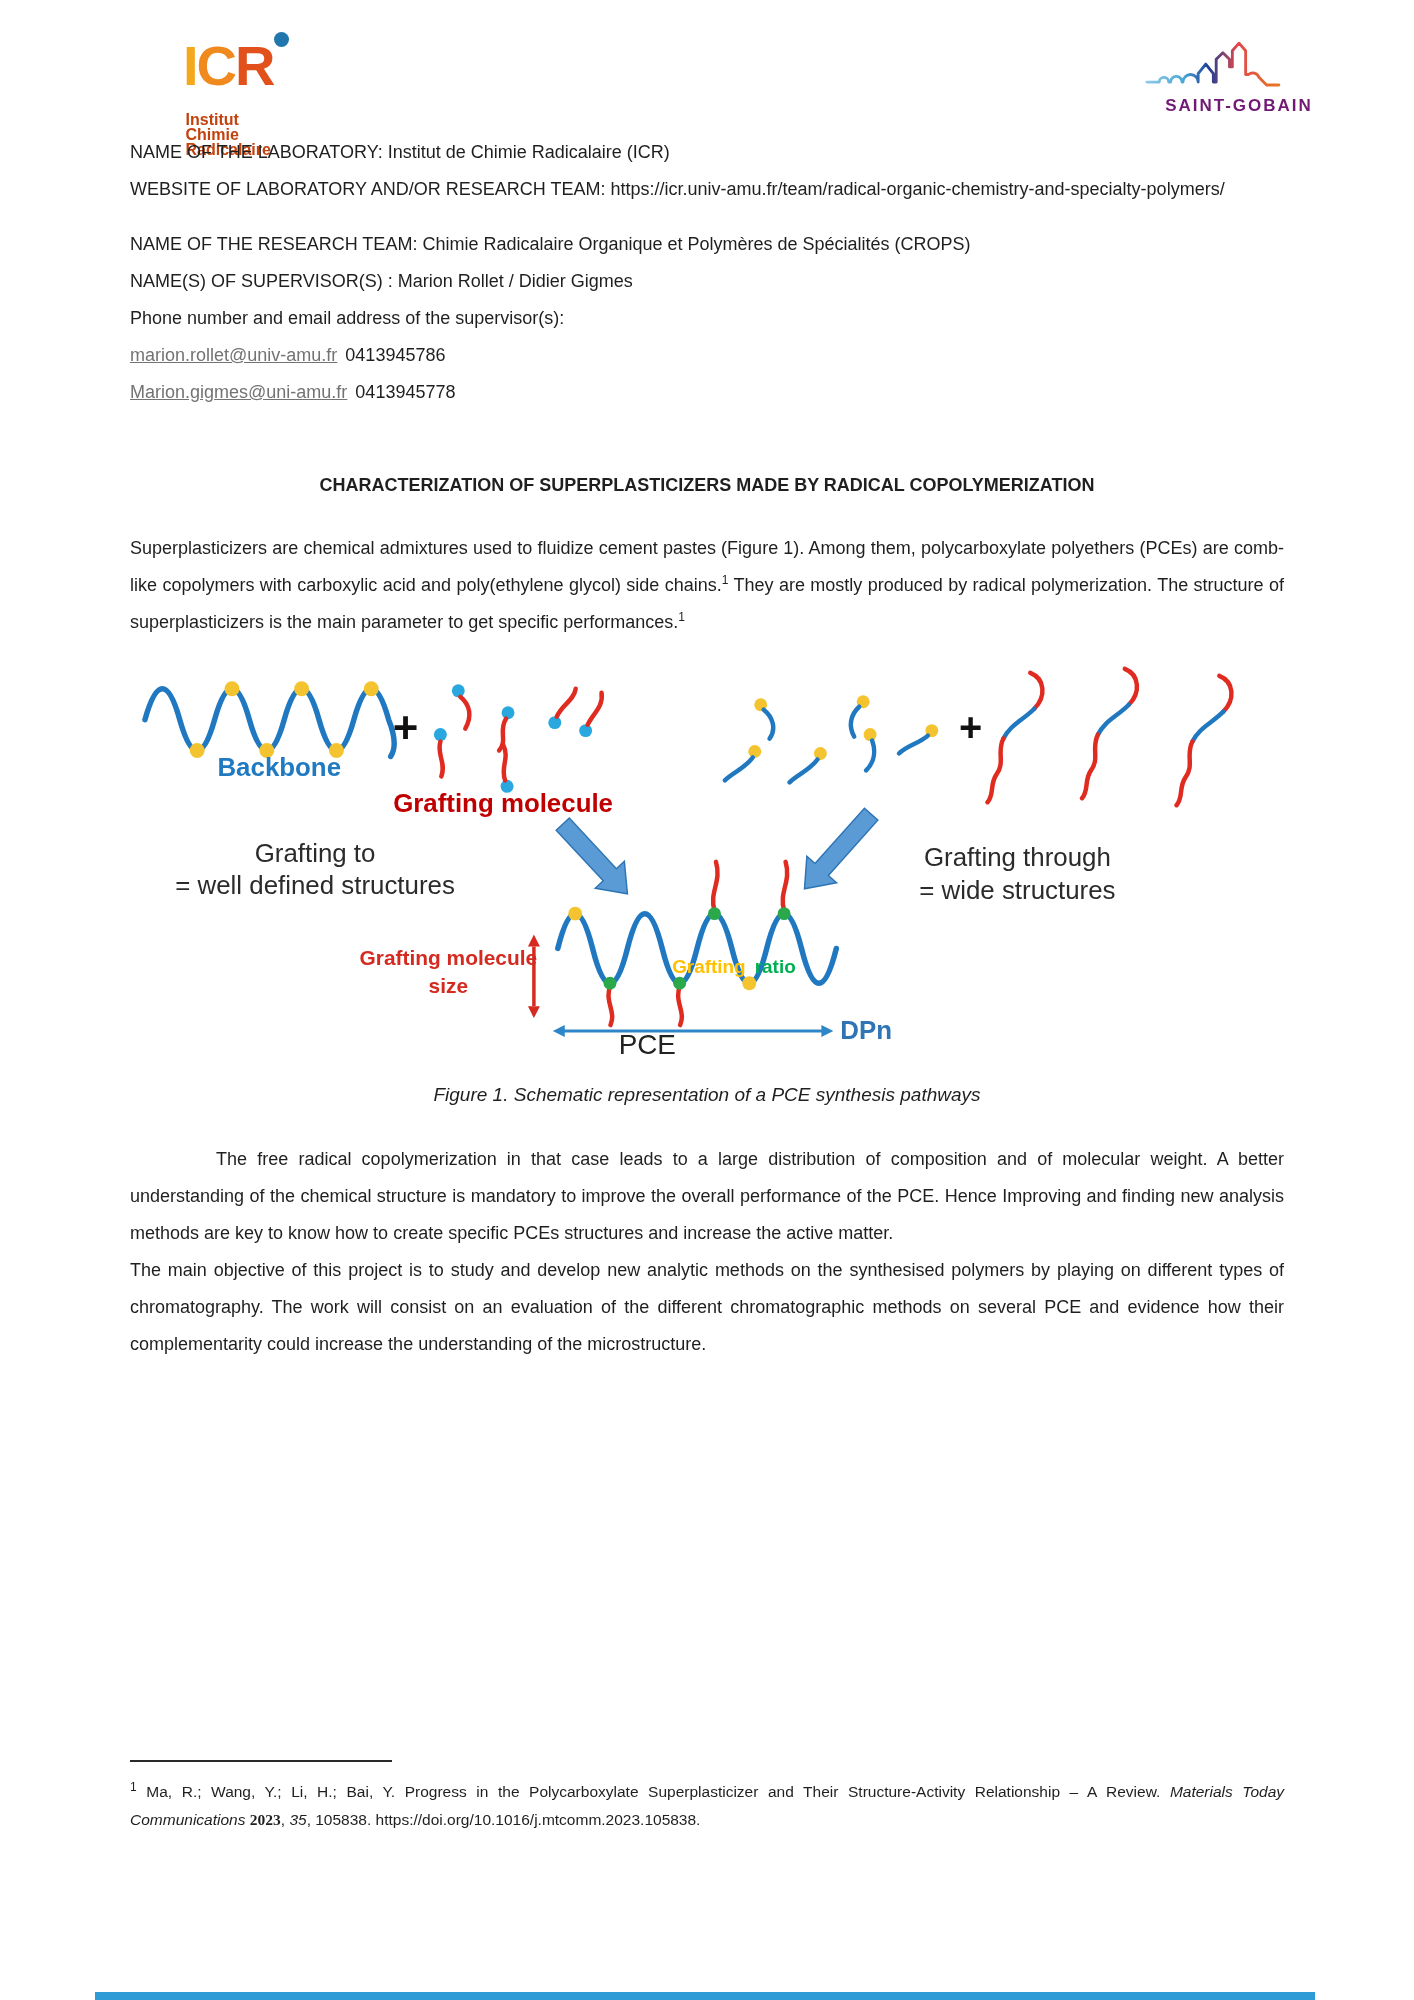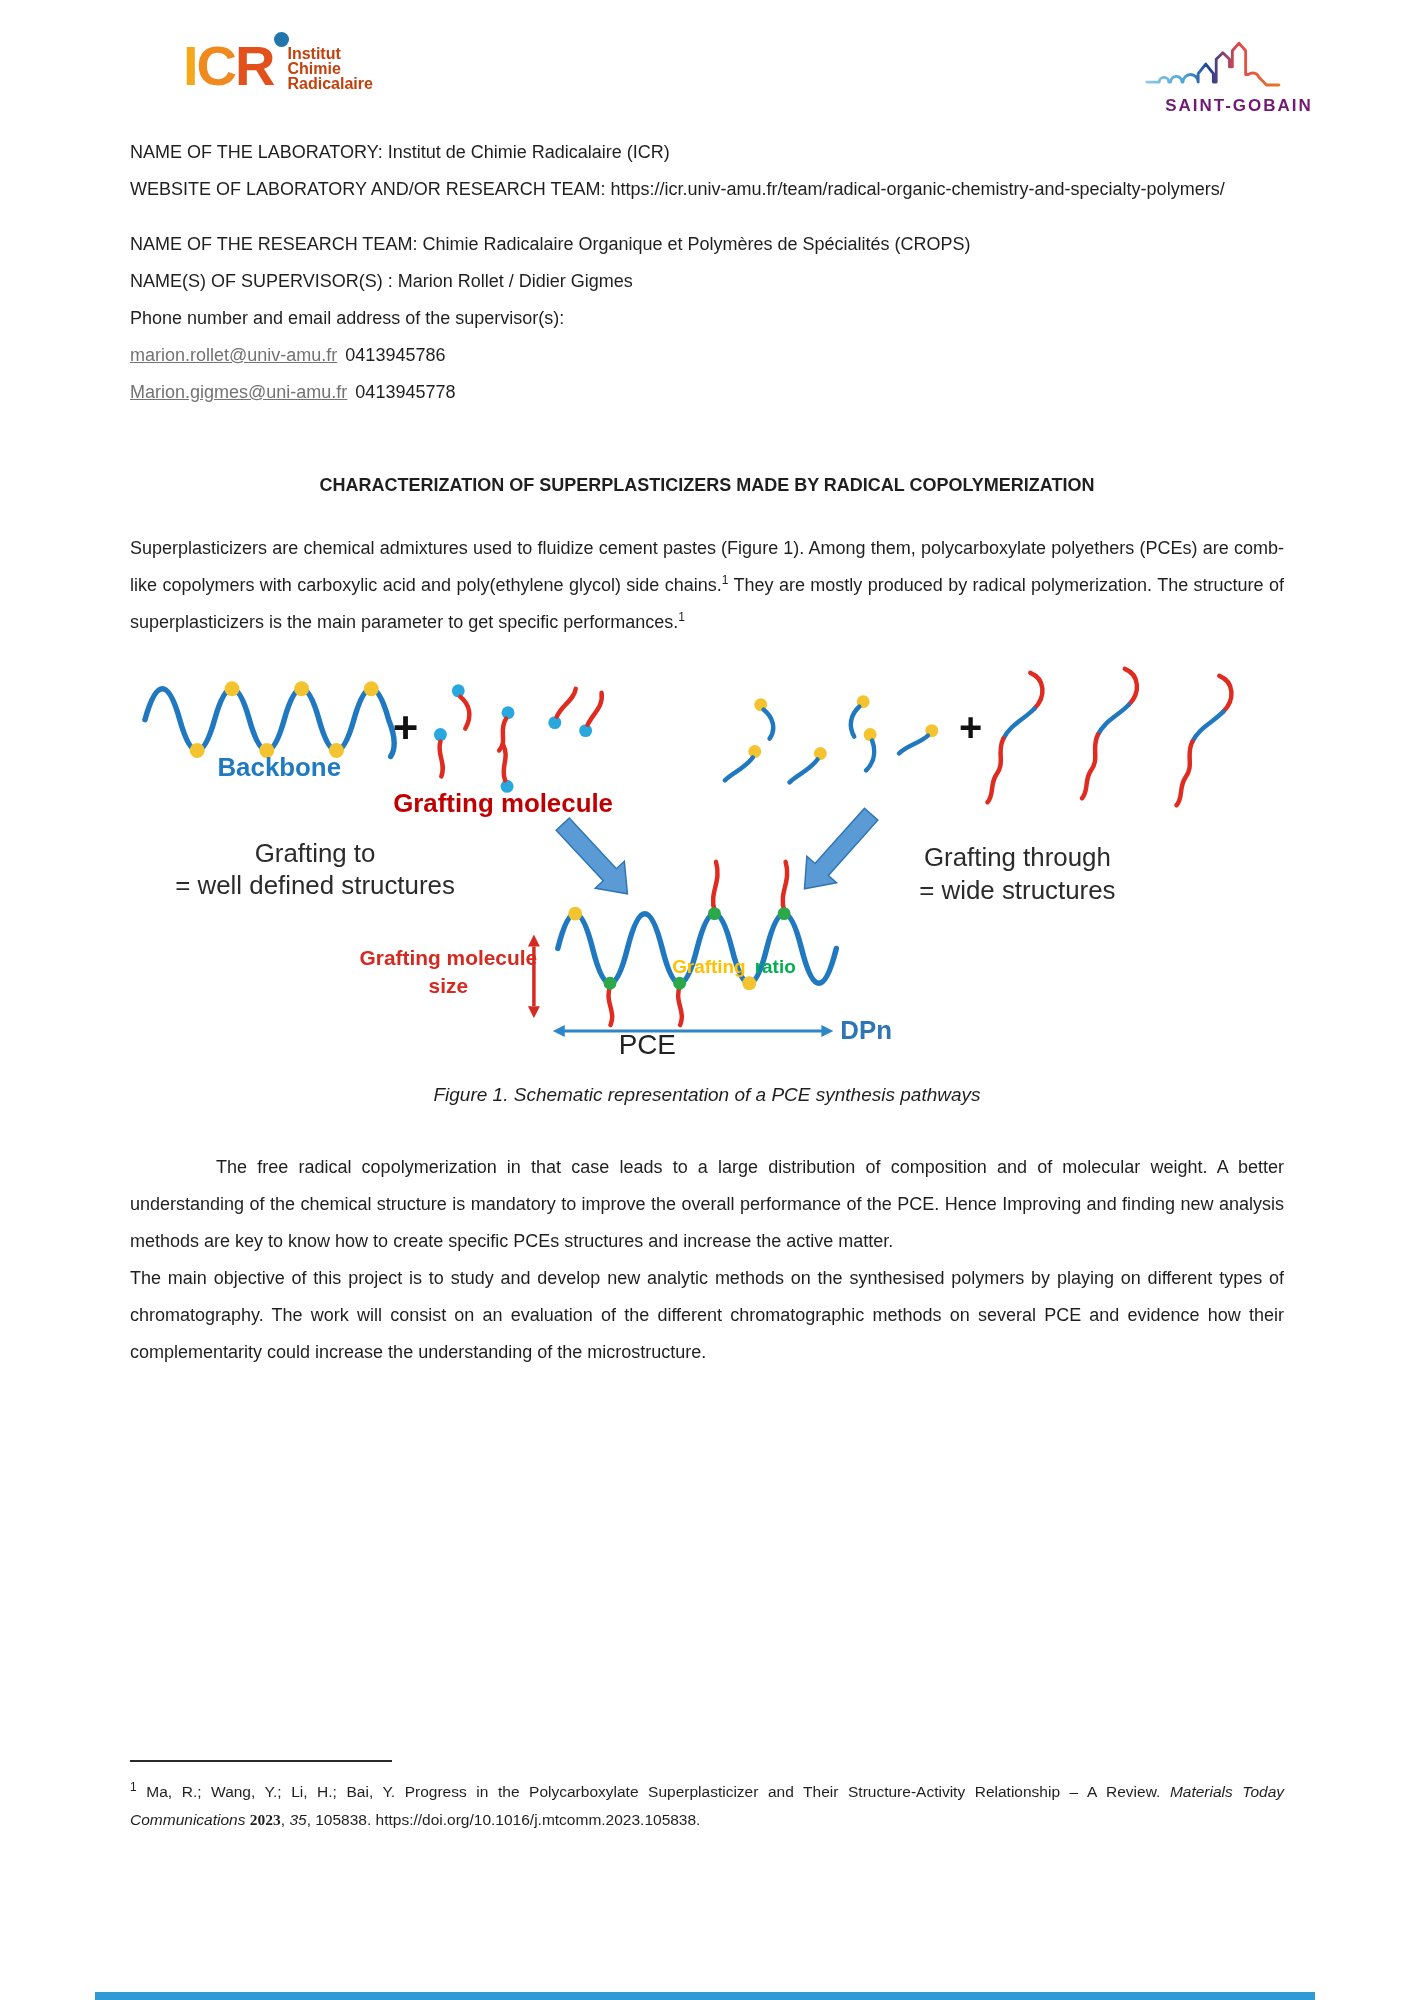--- a/index.html
+++ b/index.html
@@ -3,21 +3,21 @@
 <meta charset="utf-8">
 <style>
   * { margin:0; padding:0; box-sizing:border-box; }
   html,body { background:#ffffff; }
   .page {
     position:relative; width:1414px; height:2000px; background:#ffffff;
     font-family:"Liberation Sans", sans-serif; color:#1f1f1f; overflow:hidden;
   }
 
   
-  .icr-logo { position:absolute; left:183px; top:38px; display:flex; align-items:center; gap:14px; }
+  .icr-logo { position:absolute; left:183px; top:38px; display:flex; align-items:center; gap:14px;flex-direction:column; }
   .icr-mark { position:relative; font-weight:800; font-size:56px; line-height:56px; letter-spacing:-2px; font-family:"Liberation Sans",sans-serif; }
   .icr-mark .l1 { color:#F6A81C; }
   .icr-mark .l2 { color:#F08A1E; }
   .icr-mark .l3 { color:#E2511B; }
   .icr-dot { position:absolute; right:-16px; top:-6px; width:15px; height:15px; border-radius:50%; background:#2176AE; }
   .icr-sub { font-size:16px; font-weight:700; color:#c2410c; line-height:15px; padding-top:4px; }
   .sg-logo { position:absolute; right:80px; top:40px; width:190px; text-align:center; }
   .sg-text { font-size:17px; font-weight:600; letter-spacing:2px; color:#701a75; margin-top:2px; }
 
   
@@ -32,21 +32,21 @@
   p.body-par { text-align:justify; }
   p.indent-first { text-indent:86px;margin-top:28px; }
   sup.fn { font-size:12px; vertical-align:super; line-height:0; }
 
   
   .figure-wrap { margin-top:14px; width:1154px; }
   .figure-wrap svg { display:block; width:1154px; height:auto; }
   .blue-stroke { stroke:#2079C0; stroke-width:4.5; fill:none; stroke-linecap:round; }
   .wave-stroke { stroke:#2079C0; stroke-width:5.5; fill:none; stroke-linecap:round; }
   .red-stroke  { stroke:#E02B20; stroke-width:4.5; fill:none; stroke-linecap:round; }
-  .fig-caption { text-align:center; font-style:italic; font-size:19px; margin-top:18px; margin-bottom:36px; }
+  .fig-caption { text-align:center; font-style:italic; font-size:19px; margin-top:18px; margin-bottom:28px; }
 
   
   .footnote { position:absolute; left:130px; top:1760px; width:1154px; font-size:15.5px; line-height:28px; text-align:justify; }
   .fn-rule { width:262px; border-top:2px solid #2a2a2a; margin-bottom:16px; }
   .fn-journal { font-style:italic; }
   .fn-year { font-weight:700;font-family:Liberation Serif, serif; }
   .fn-vol { font-style:italic; }
 
   .bottom-bar { position:absolute; left:95px; bottom:0; width:1220px; height:8px; background:#2E9BD6; }
 </style>

